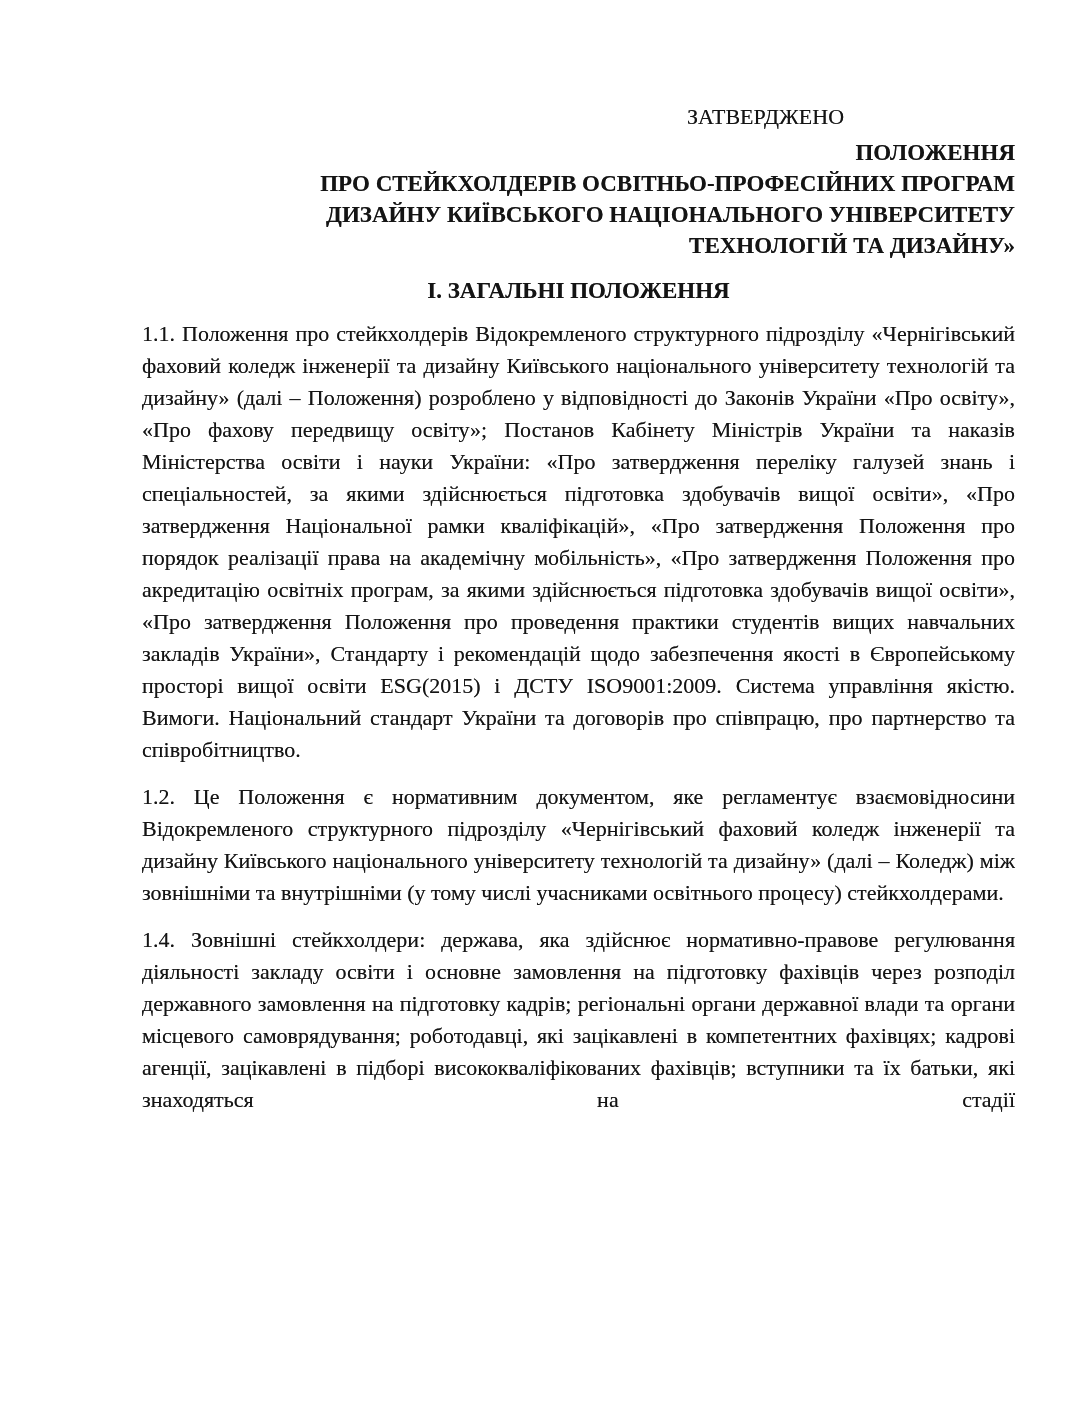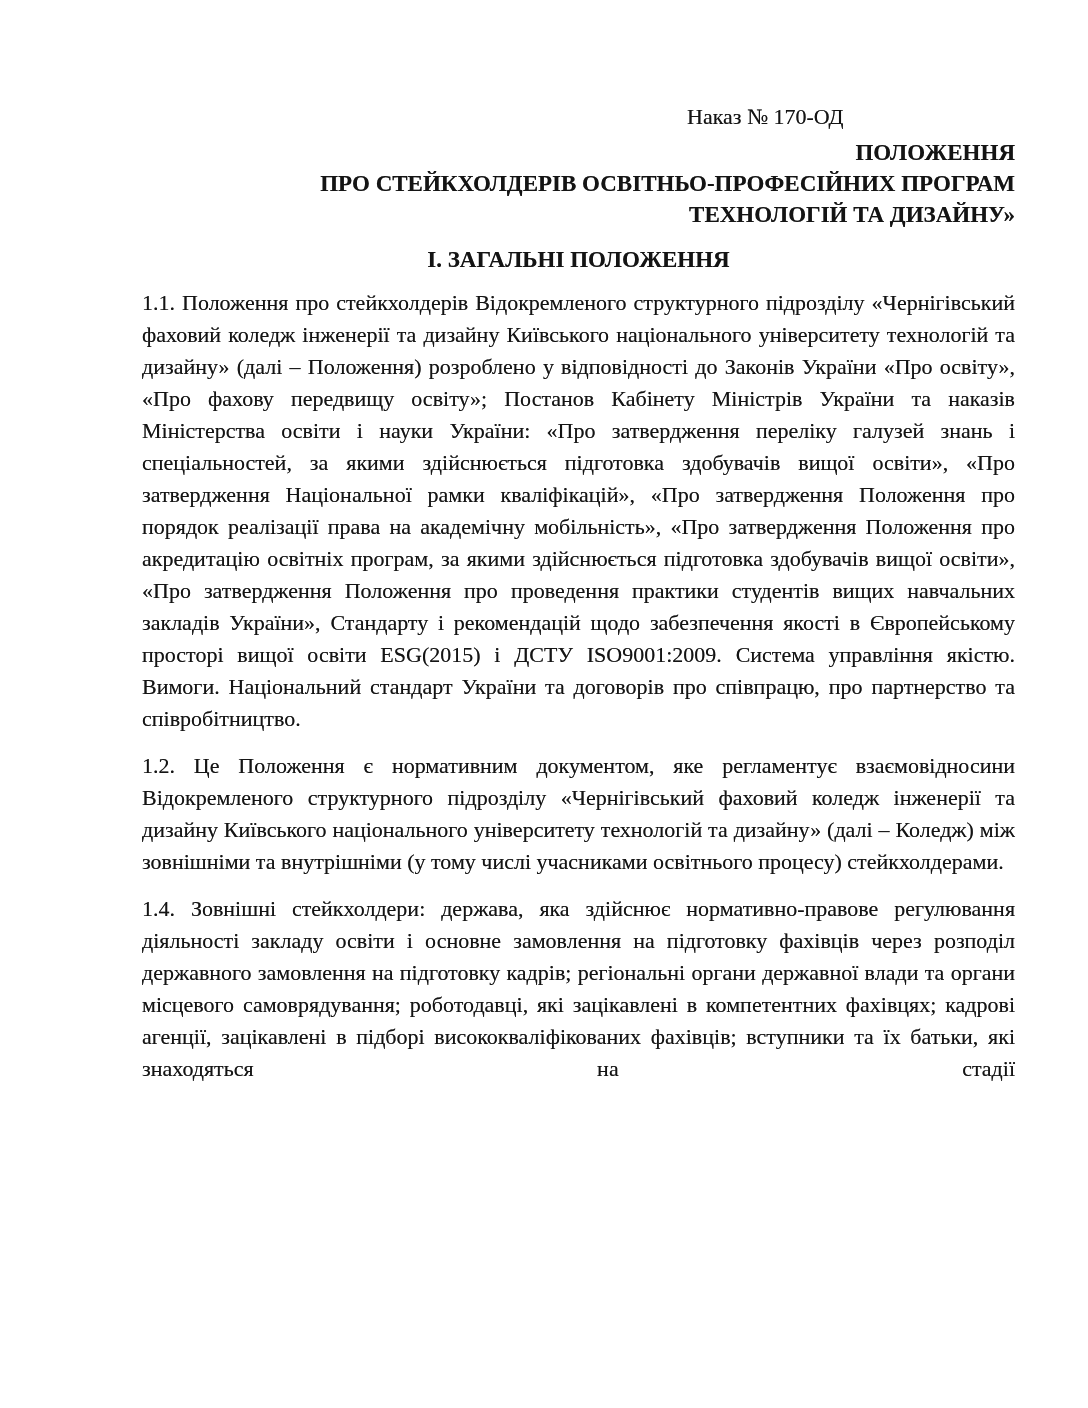--- a/index.html
+++ b/index.html
@@ -55,26 +55,27 @@
     margin-bottom: 0;
   }
 </style>
 </head>
 <body>
 
 <div class="page">
   <div class="content">
 
     <div class="approval">
-      <div>Наказ № 170-ОД</div>
+      <div>ЗАТВЕРДЖЕНО</div>
     </div>
 
     <div class="title">
       <div>ПОЛОЖЕННЯ</div>
       <div>ПРО СТЕЙКХОЛДЕРІВ ОСВІТНЬО-ПРОФЕСІЙНИХ ПРОГРАМ</div>
+      <div>ДИЗАЙНУ КИЇВСЬКОГО НАЦІОНАЛЬНОГО УНІВЕРСИТЕТУ</div>
       <div>ТЕХНОЛОГІЙ ТА ДИЗАЙНУ»</div>
     </div>
 
     <div class="section-heading">І. ЗАГАЛЬНІ ПОЛОЖЕННЯ</div>
 
     <p class="body-par">1.1. Положення про стейкхолдерів Відокремленого структурного підрозділу «Чернігівський фаховий коледж інженерії та дизайну Київського національного університету технологій та дизайну» (далі – Положення) розроблено у відповідності до Законів України «Про освіту», «Про фахову передвищу освіту»; Постанов Кабінету Міністрів України та наказів Міністерства освіти і науки України: «Про затвердження переліку галузей знань і спеціальностей, за якими здійснюється підготовка здобувачів вищої освіти», «Про затвердження Національної рамки кваліфікацій», «Про затвердження Положення про порядок реалізації права на академічну мобільність», «Про затвердження Положення про акредитацію освітніх програм, за якими здійснюється підготовка здобувачів вищої освіти», «Про затвердження Положення про проведення практики студентів вищих навчальних закладів України», Стандарту і рекомендацій щодо забезпечення якості в Європейському просторі вищої освіти ESG(2015) і ДСТУ ISO9001:2009. Система управління якістю. Вимоги. Національний стандарт України та договорів про співпрацю, про партнерство та співробітництво.</p>
     <p class="body-par">1.2. Це Положення є нормативним документом, яке регламентує взаємовідносини Відокремленого структурного підрозділу «Чернігівський фаховий коледж інженерії та дизайну Київського національного університету технологій та дизайну» (далі – Коледж) між зовнішніми та внутрішніми (у тому числі учасниками освітнього процесу) стейкхолдерами.</p>
     <p class="body-par continued">1.4. Зовнішні стейкхолдери: держава, яка здійснює нормативно-правове регулювання діяльності закладу освіти і основне замовлення на підготовку фахівців через розподіл державного замовлення на підготовку кадрів; регіональні органи державної влади та органи місцевого самоврядування; роботодавці, які зацікавлені в компетентних фахівцях; кадрові агенції, зацікавлені в підборі висококваліфікованих фахівців; вступники та їх батьки, які знаходяться на стадії</p>
 
   </div>

